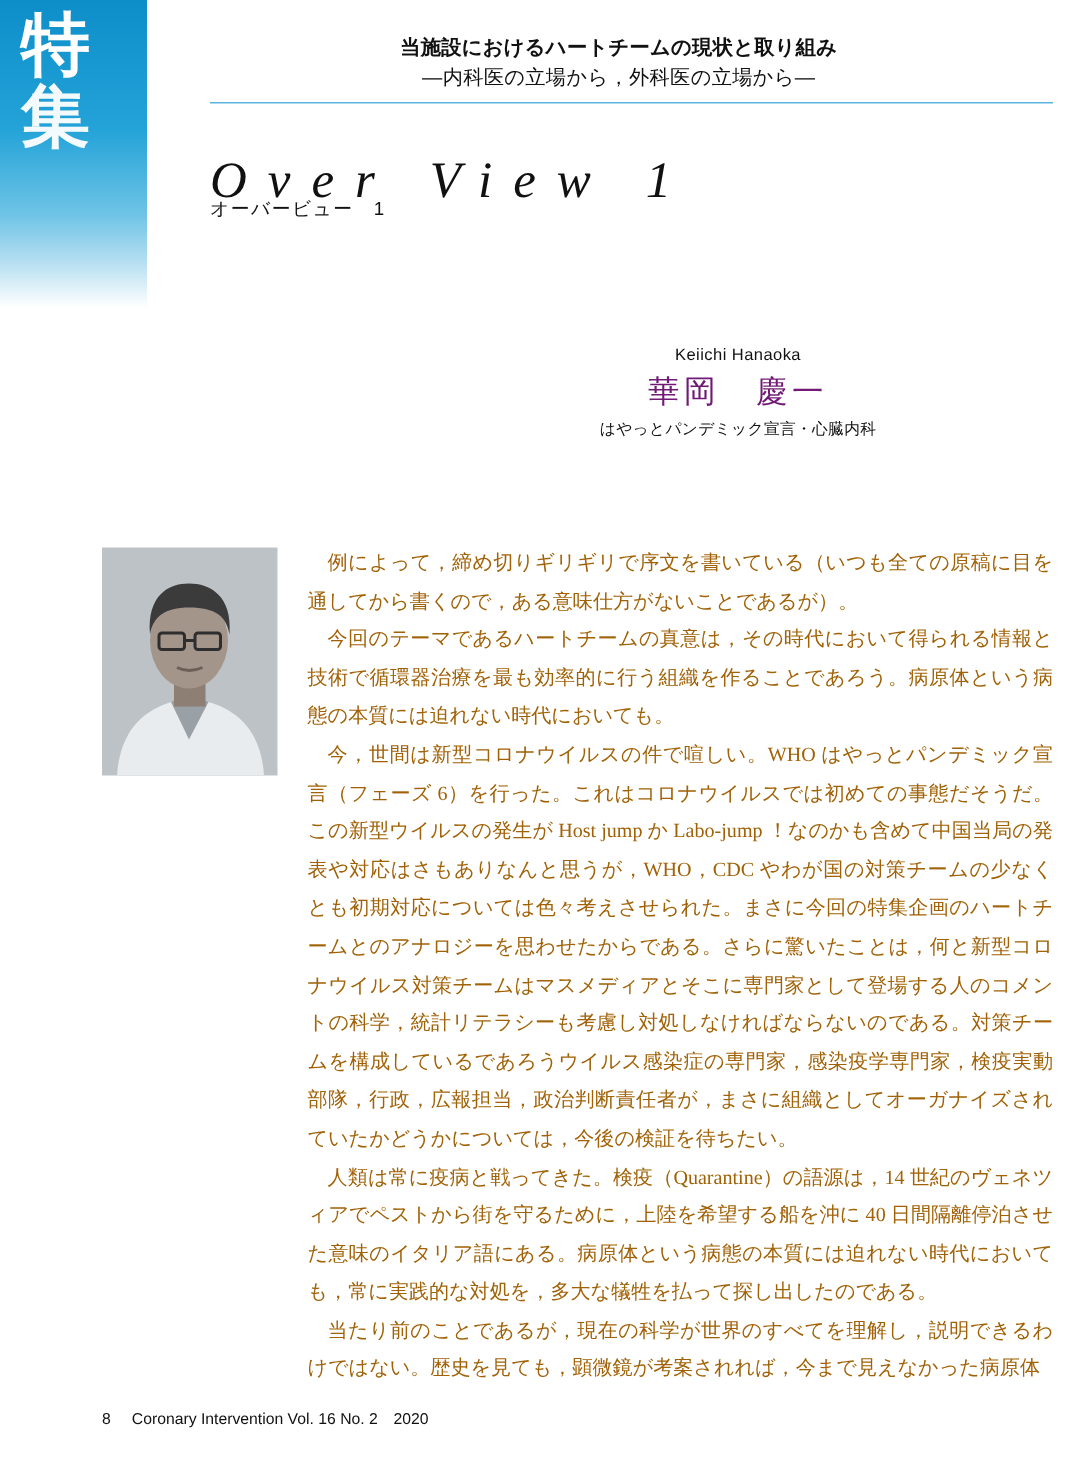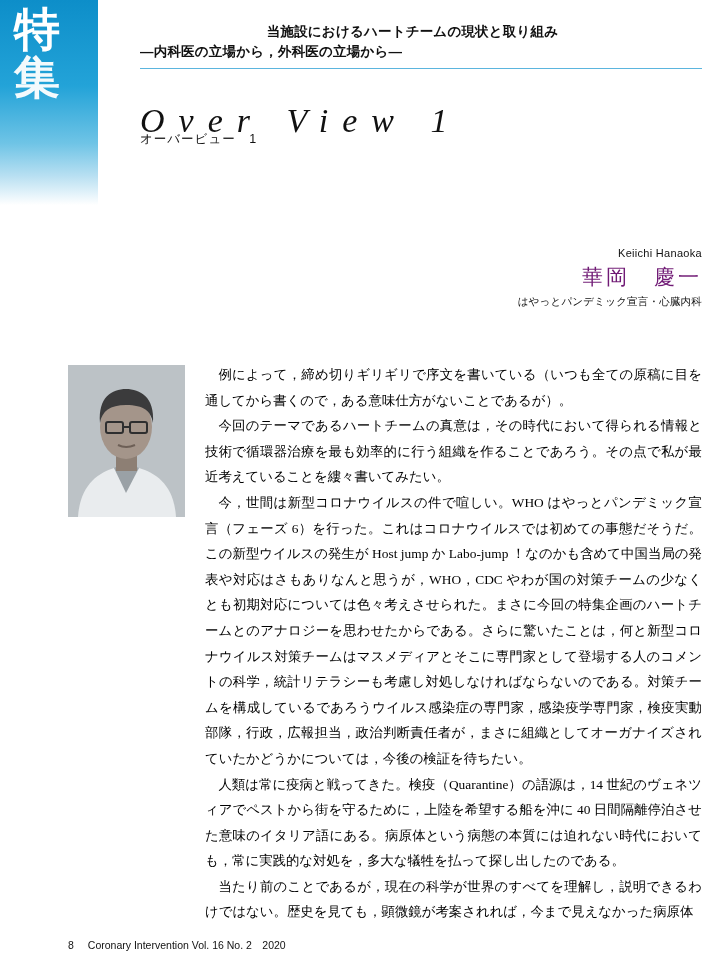--- a/index.html
+++ b/index.html
@@ -53,24 +53,25 @@
     font-size: 13.5px;
     font-weight: bold;
     color: #111111;
     letter-spacing: 0.2px;
     line-height: 1.5;
     text-align: center;
   }
   .header-titles .t2 {
     font-family: "Liberation Sans", sans-serif;
     font-size: 13.5px;
-    font-weight: bold;
+    font-weight: normal;
     color: #111111;
     letter-spacing: 0.2px;
     line-height: 1.5;
+    text-align: center;
   }
   .header-rule {
     position: absolute;
     left: 140px;
     top: 68px;
     width: 562px;
     height: 1px;
     background: #5bb5de;
   }
 
@@ -96,23 +97,22 @@
     font-size: 12.5px;
     color: #111111;
     letter-spacing: 1px;
   }
 
   
   .author-block {
     position: absolute;
     right: 18px;
     top: 231px;
-    text-align: right;
+    text-align: center;
     width: 420px;
-    margin-top: 16px;
   }
   .author-en {
     font-family: "Liberation Sans", sans-serif;
     font-size: 11px;
     color: #111111;
     letter-spacing: 0.3px;
     margin-bottom: 4px;
   }
   .author-jp {
     font-family: "Liberation Serif", serif;
@@ -144,21 +144,21 @@
 
   
   .body-text {
     position: absolute;
     left: 205px;
     top: 362px;
     width: 497px;
     font-family: "Liberation Serif", serif;
     font-size: 13.4px;
     line-height: 25.6px;
-    color: #000000;
+    color: #a16207;
     text-align: justify;
     text-justify: inter-character;
   }
   .body-text p {
     margin: 0;
     text-indent: 1em;
   }
 
   
   .footer {
@@ -215,21 +215,21 @@
     <rect x="38" y="57" width="17" height="11" rx="2" fill="none" stroke="#2e2e2f" stroke-width="2"></rect>
     <rect x="62" y="57" width="17" height="11" rx="2" fill="none" stroke="#2e2e2f" stroke-width="2"></rect>
     <line x1="55" y1="62" x2="62" y2="62" stroke="#2e2e2f" stroke-width="2"></line>
 
     <path d="M50 80 Q58 84 67 80" stroke="#6d5f56" stroke-width="2" fill="none"></path>
   </svg>
 </div>
 
 <div class="body-text">
   <p>例によって，締め切りギリギリで序文を書いている（いつも全ての原稿に目を通してから書くので，ある意味仕方がないことであるが）。</p>
-  <p>今回のテーマであるハートチームの真意は，その時代において得られる情報と技術で循環器治療を最も効率的に行う組織を作ることであろう。その点で私が最近考えていることを縷々書いてみたい。</p>
+  <p>今回のテーマであるハートチームの真意は，その時代において得られる情報と技術で循環器治療を最も効率的に行う組織を作ることであろう。病原体という病態の本質には迫れない時代においても。</p>
   <p>今，世間は新型コロナウイルスの件で喧しい。WHO はやっとパンデミック宣言（フェーズ 6）を行った。これはコロナウイルスでは初めての事態だそうだ。この新型ウイルスの発生が Host jump か Labo-jump ！なのかも含めて中国当局の発表や対応はさもありなんと思うが，WHO，CDC やわが国の対策チームの少なくとも初期対応については色々考えさせられた。まさに今回の特集企画のハートチームとのアナロジーを思わせたからである。さらに驚いたことは，何と新型コロナウイルス対策チームはマスメディアとそこに専門家として登場する人のコメントの科学，統計リテラシーも考慮し対処しなければならないのである。対策チームを構成しているであろうウイルス感染症の専門家，感染疫学専門家，検疫実動部隊，行政，広報担当，政治判断責任者が，まさに組織としてオーガナイズされていたかどうかについては，今後の検証を待ちたい。</p>
   <p>人類は常に疫病と戦ってきた。検疫（Quarantine）の語源は，14 世紀のヴェネツィアでペストから街を守るために，上陸を希望する船を沖に 40 日間隔離停泊させた意味のイタリア語にある。病原体という病態の本質には迫れない時代においても，常に実践的な対処を，多大な犠牲を払って探し出したのである。</p>
   <p>当たり前のことであるが，現在の科学が世界のすべてを理解し，説明できるわけではない。歴史を見ても，顕微鏡が考案されれば，今まで見えなかった病原体</p>
 </div>
 
 <div class="footer">
   <span class="pageno">8</span><span>Coronary Intervention Vol. 16 No. 2　2020</span>
 </div>
 
 </body></html>

